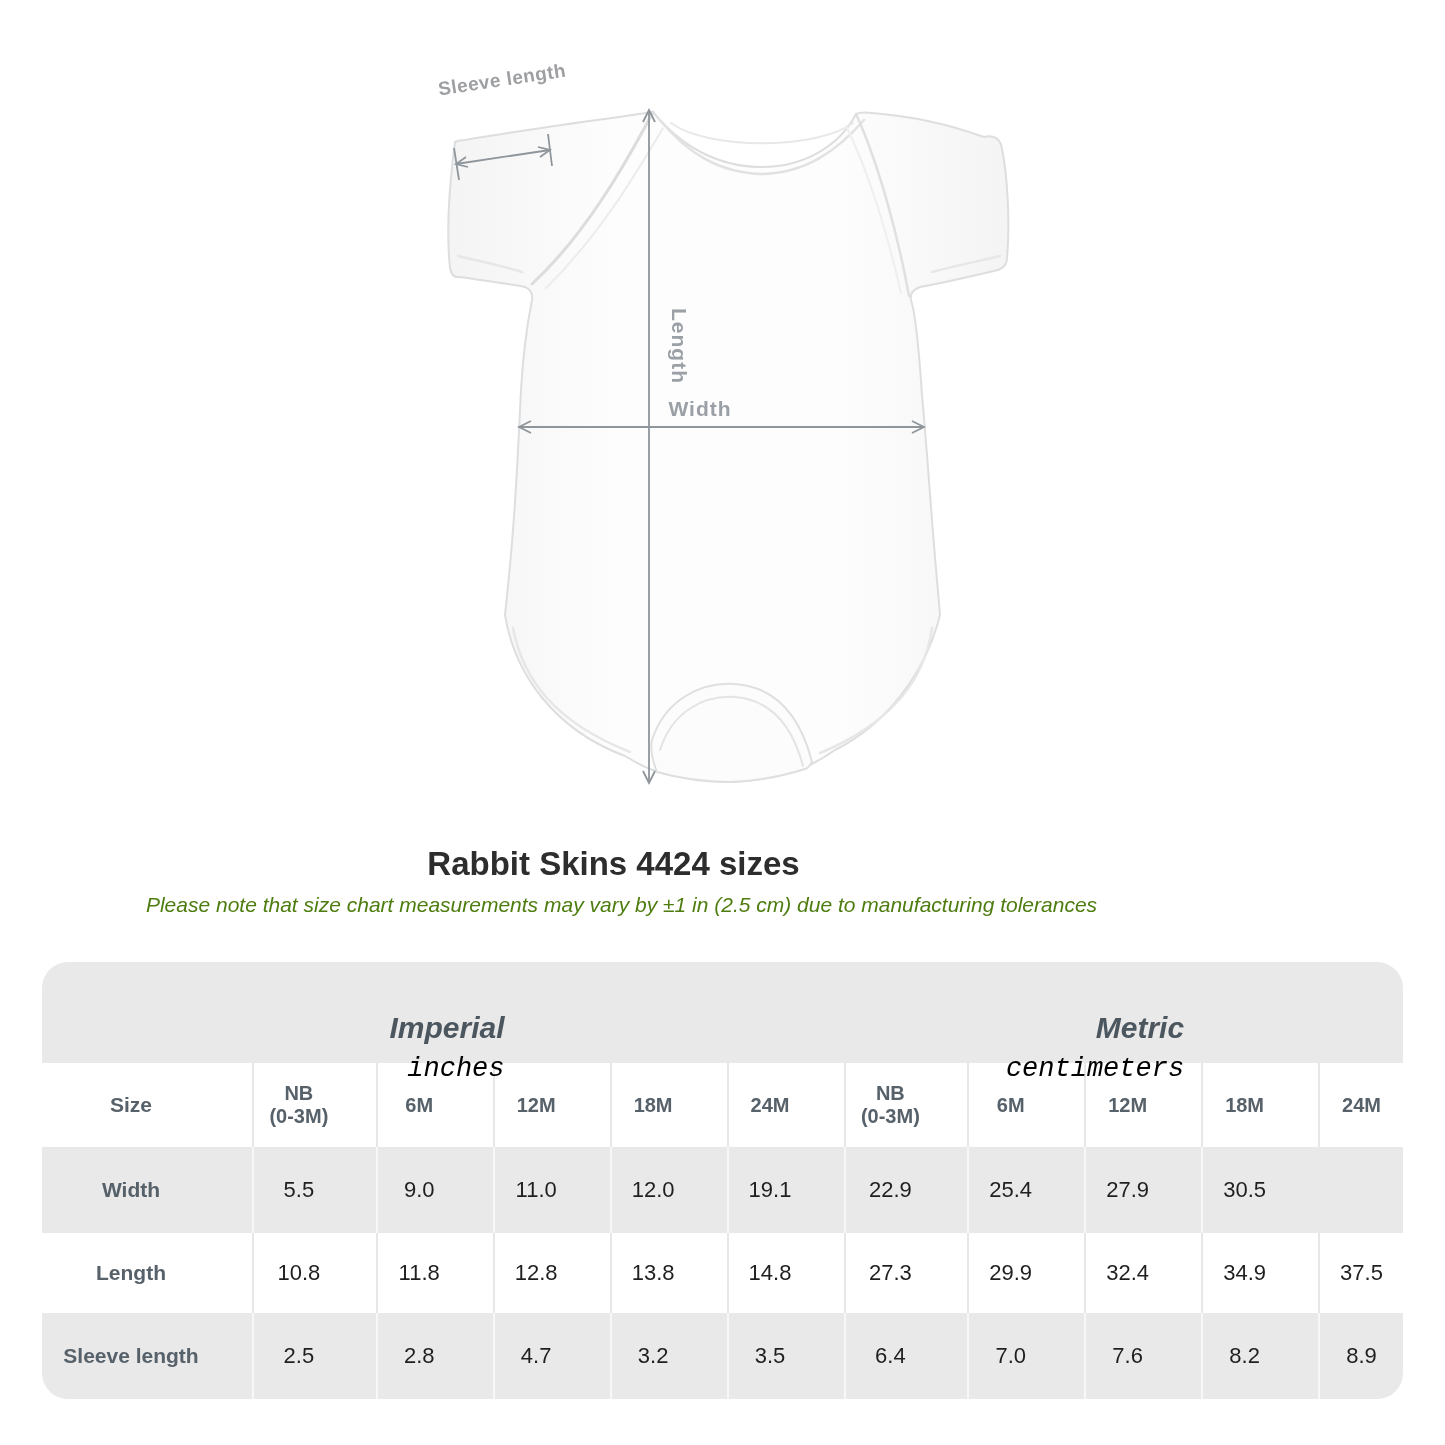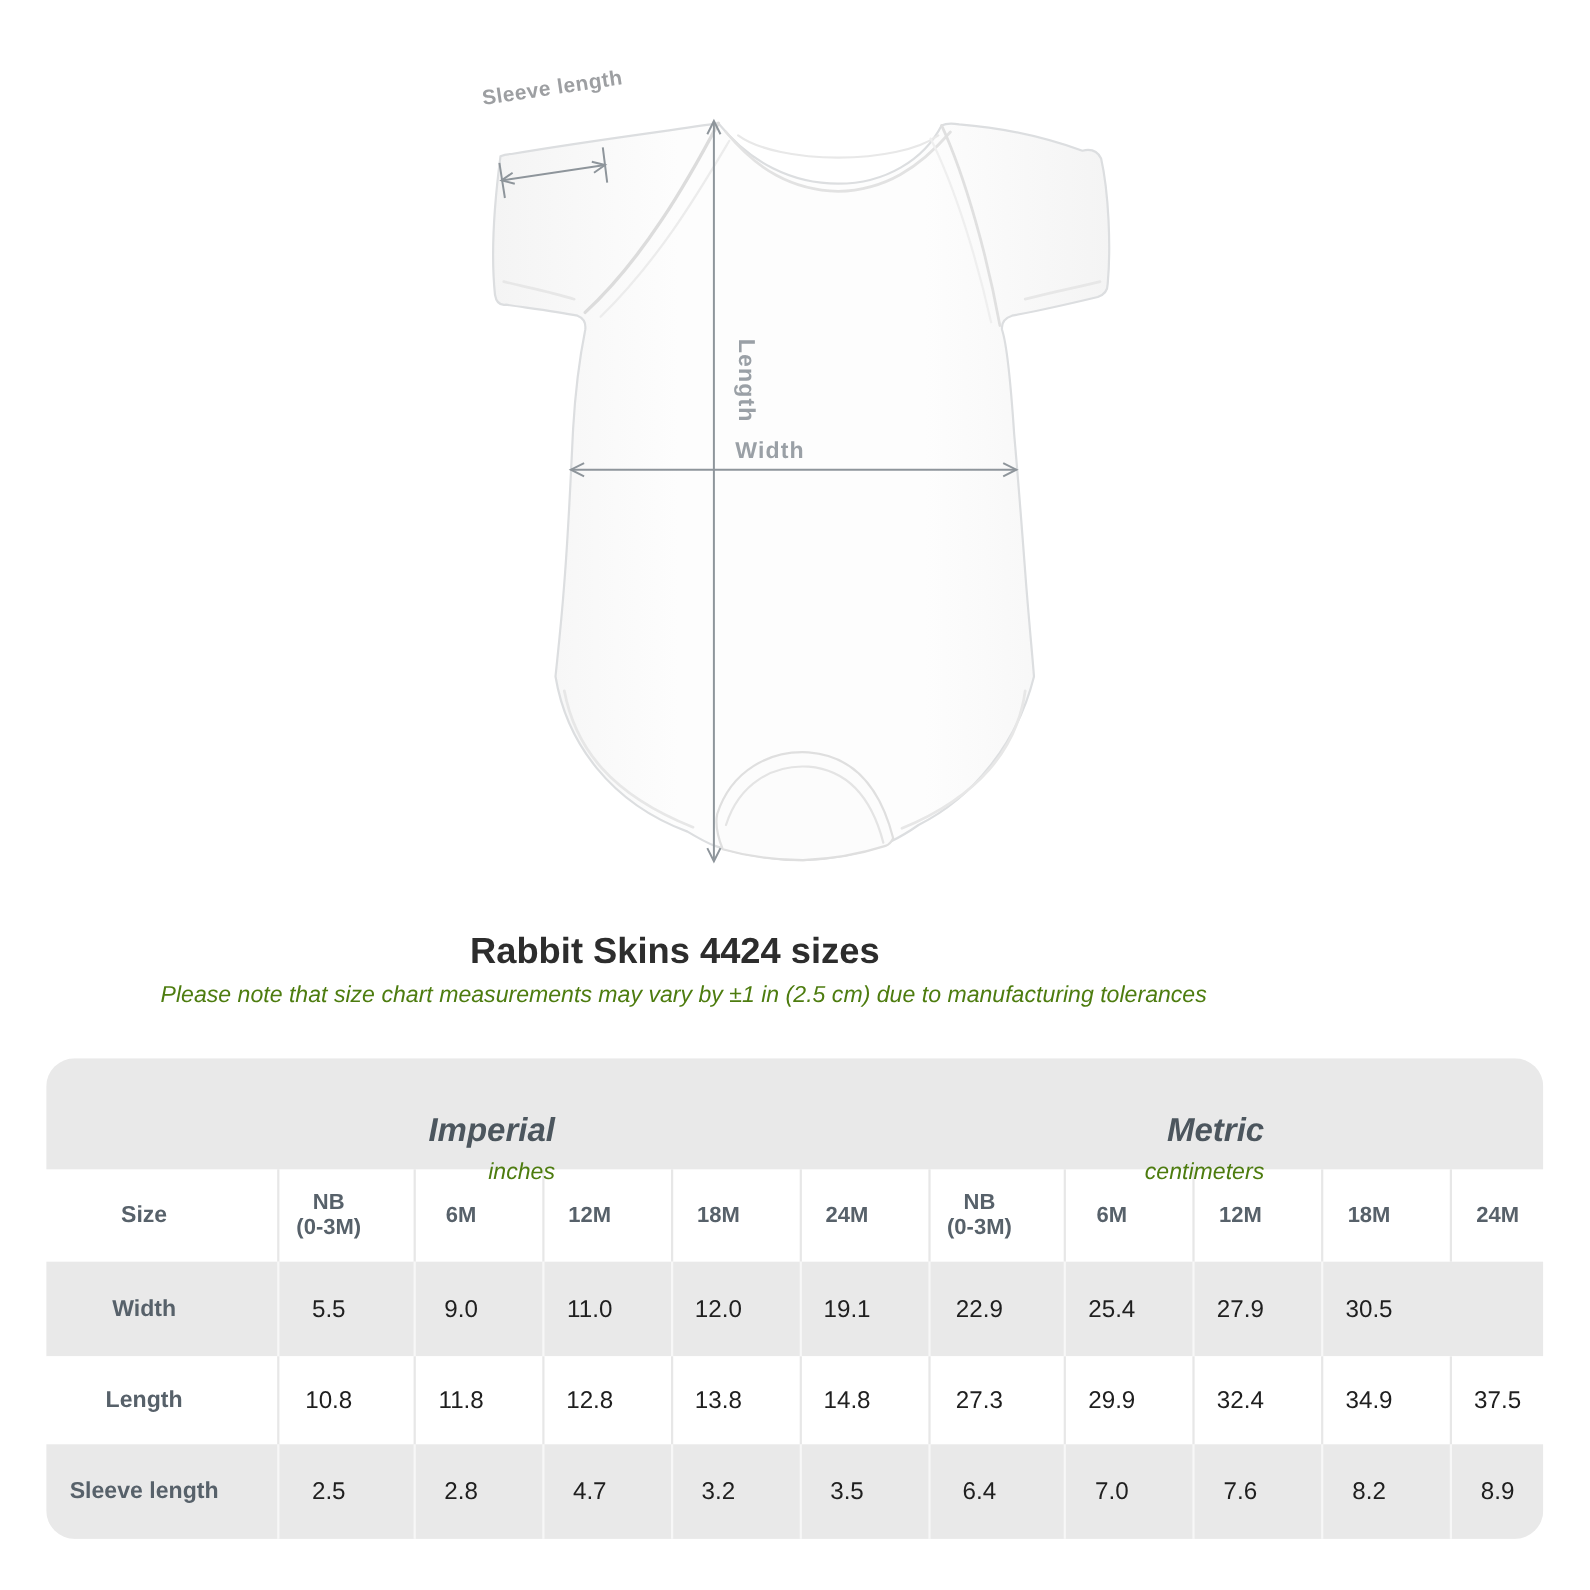--- a/index.html
+++ b/index.html
@@ -79,24 +79,25 @@
     white-space: nowrap;
     margin-top: 33px;
   }
   .g-label {
     font-size: 30px;
     font-weight: 700;
     font-style: italic;
     color: #4c565e;
   }
   .g-unit {
-    font-size: 21px;
+    font-size: 27px;
     font-style: italic;
-    color: #4d7c0f;
+    color: #000000;
     margin-top: 9px;
+    font-family: Liberation Mono, monospace;
   }
   .trow {
     display: grid;
     grid-template-columns: 178px 1.08fr 1fr 1fr 1fr 1fr 1.08fr 1fr 1fr 1fr 1fr;
     height: 84px;
     gap: 32px;
   }
   .trow.r2 { height: 86px; }
   .trow.r3 { height: 80px; }
   .trow.r4 { height: 86px; }

